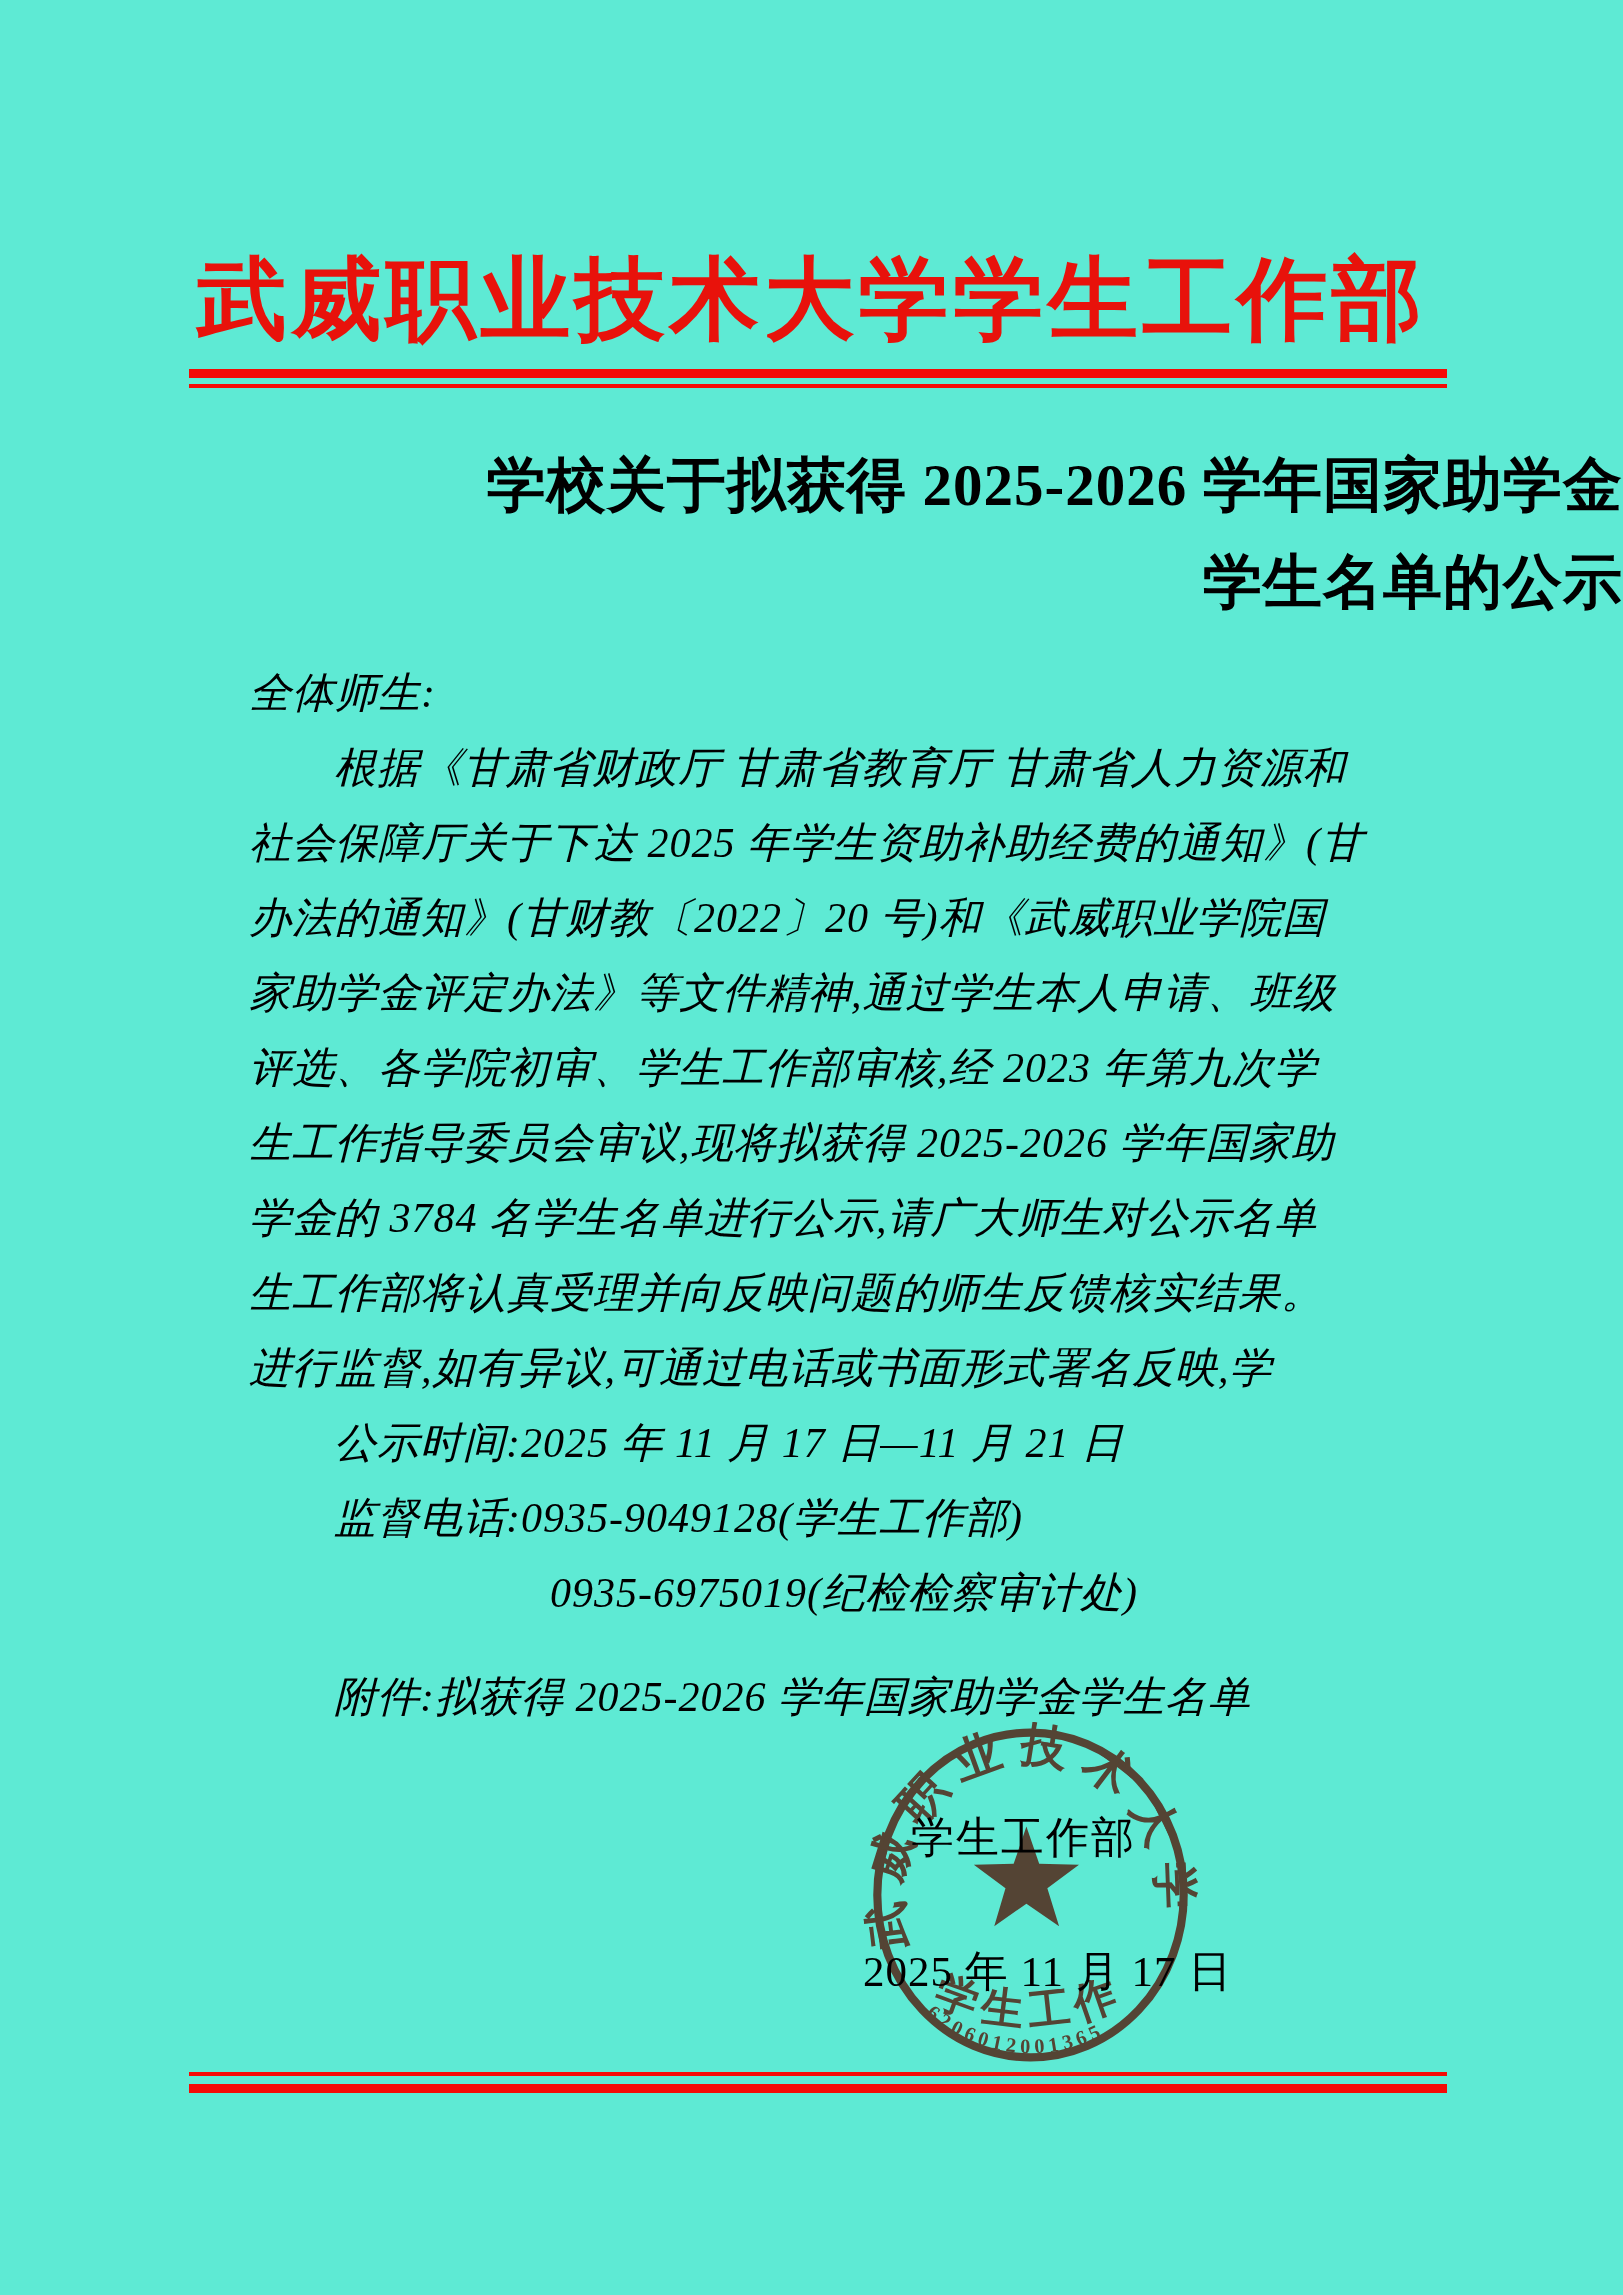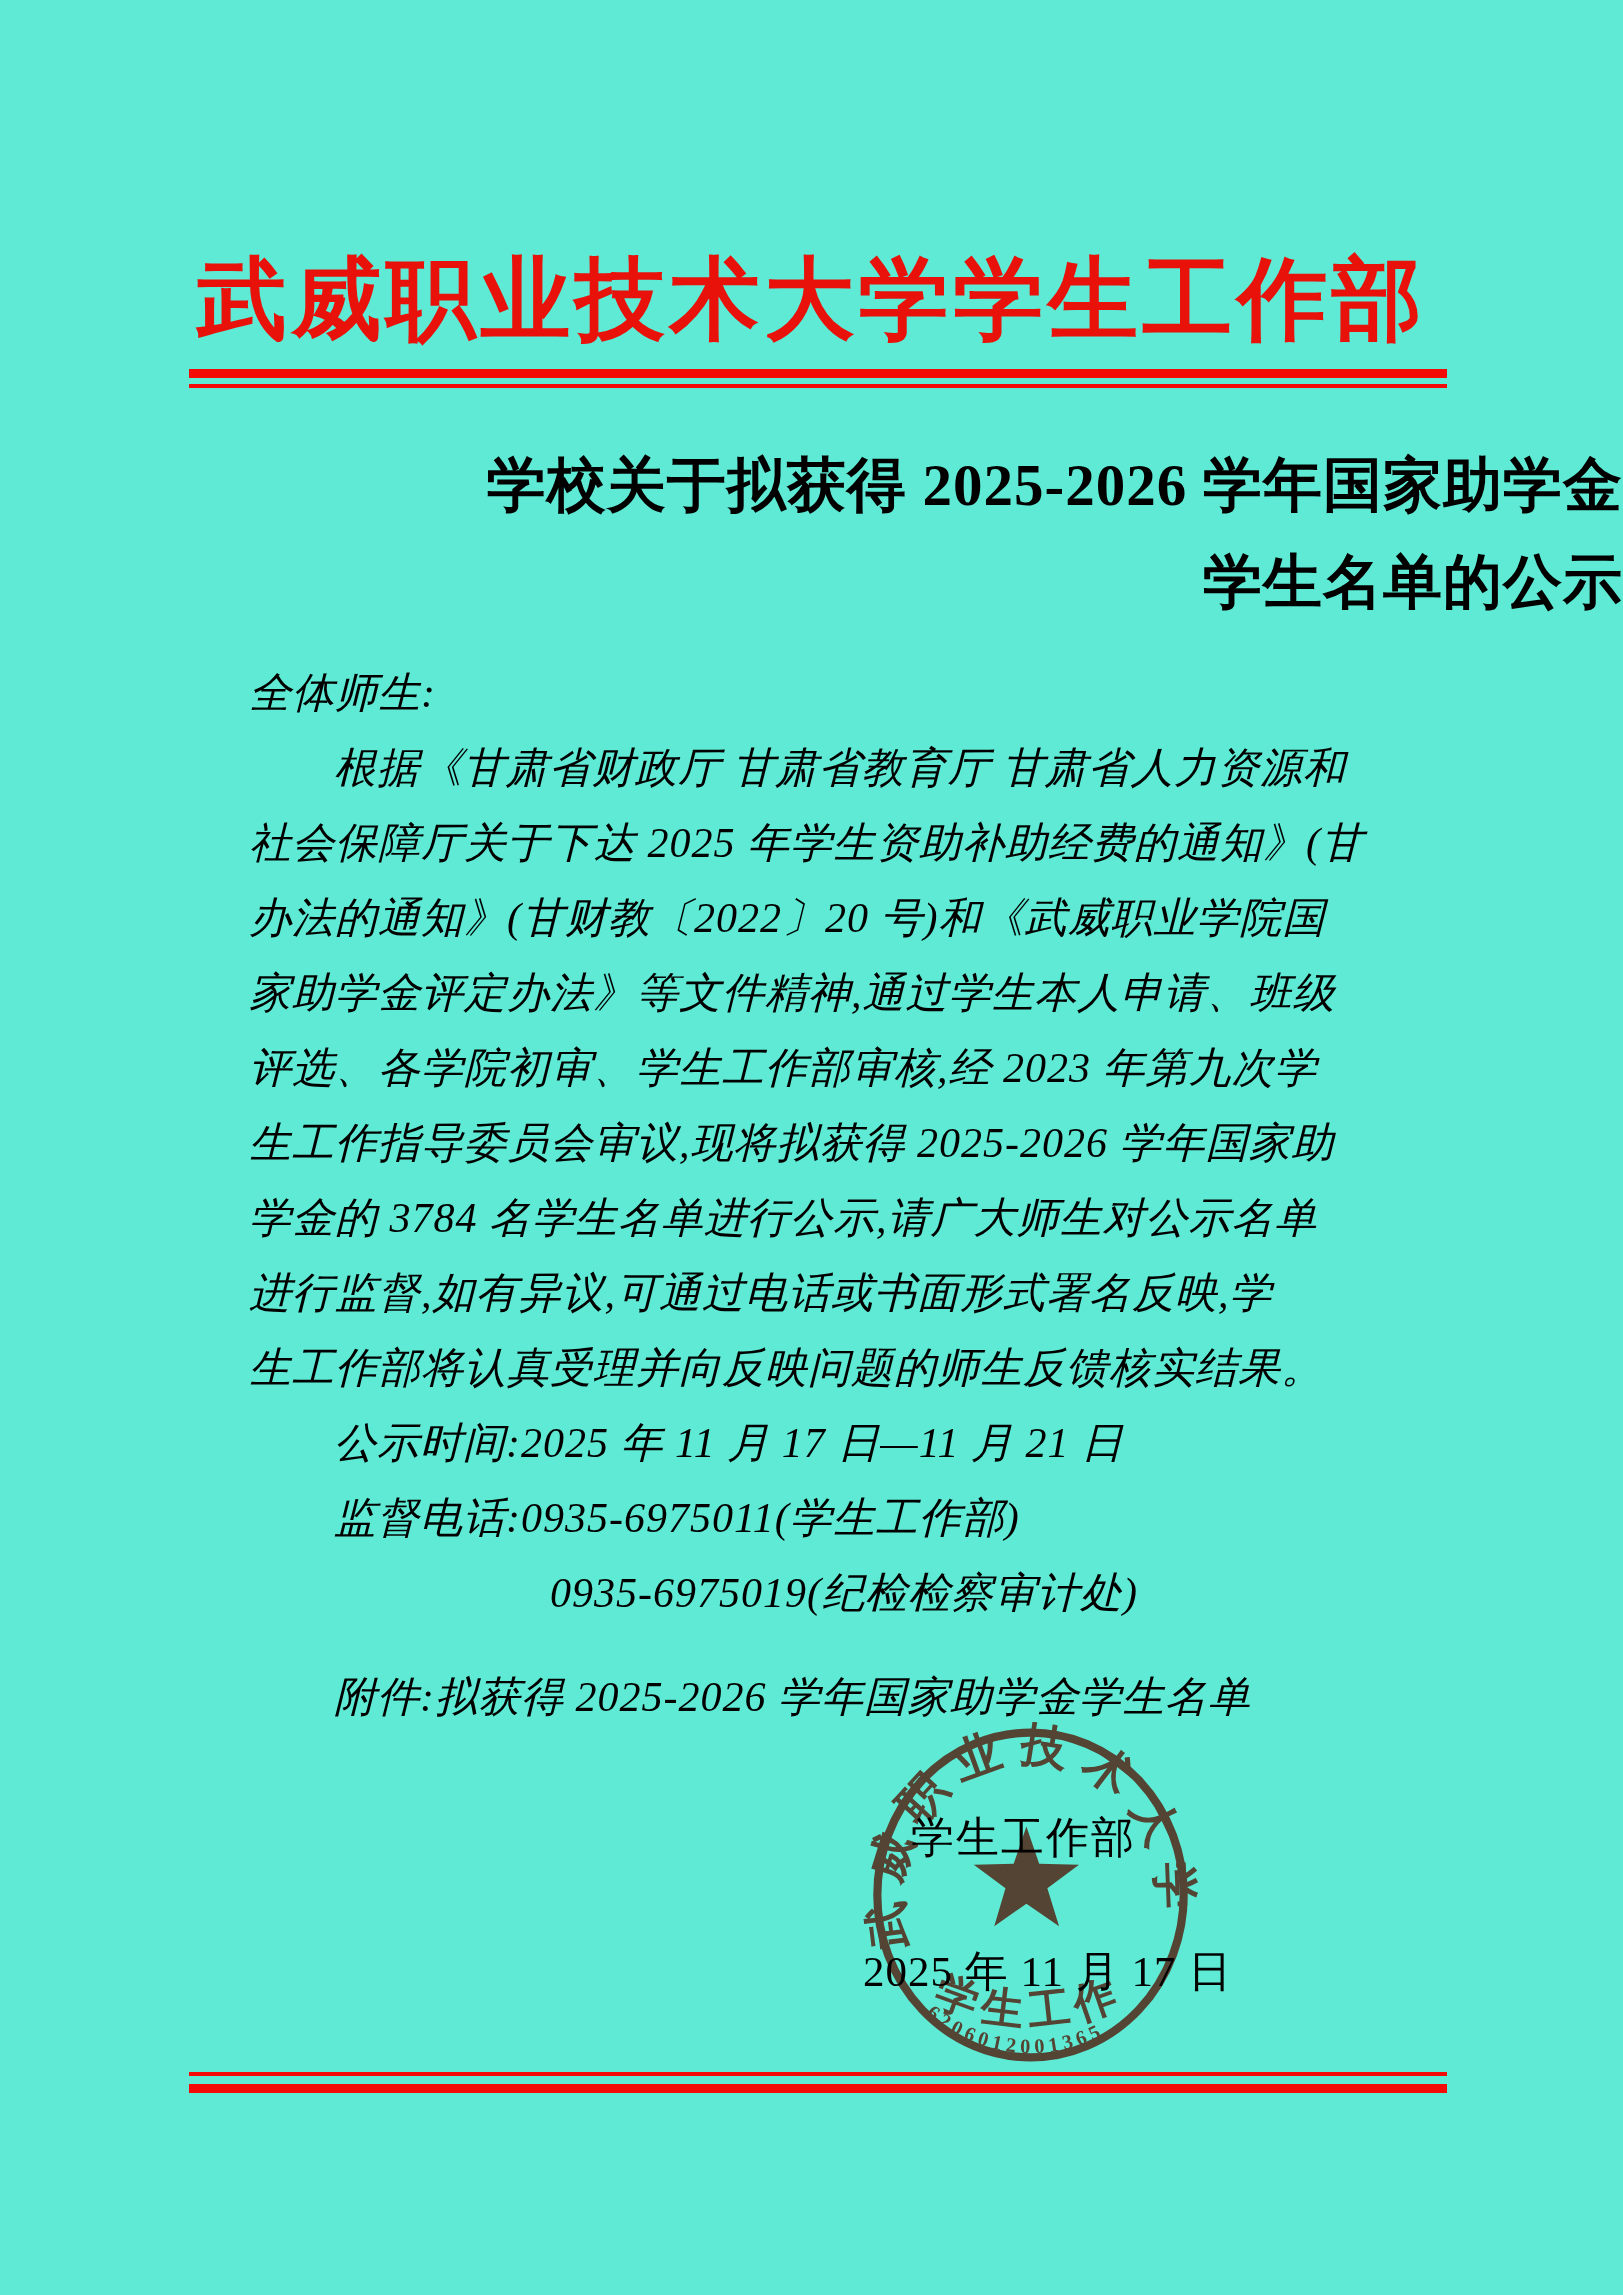--- a/index.html
+++ b/index.html
@@ -41,24 +41,24 @@
 
   <div class="content">
     <div class="row">全体师生:</div>
     <div class="row indent2">根据《甘肃省财政厅 甘肃省教育厅 甘肃省人力资源和</div>
     <div class="row">社会保障厅关于下达 2025 年学生资助补助经费的通知》(甘</div>
     <div class="row">办法的通知》(甘财教〔2022〕20 号)和《武威职业学院国</div>
     <div class="row">家助学金评定办法》等文件精神,通过学生本人申请、班级</div>
     <div class="row">评选、各学院初审、学生工作部审核,经 2023 年第九次学</div>
     <div class="row">生工作指导委员会审议,现将拟获得 2025-2026 学年国家助</div>
     <div class="row">学金的 3784 名学生名单进行公示,请广大师生对公示名单</div>
+    <div class="row">生工作部将认真受理并向反映问题的师生反馈核实结果。</div>
     <div class="row">进行监督,如有异议,可通过电话或书面形式署名反映,学</div>
-    <div class="row">生工作部将认真受理并向反映问题的师生反馈核实结果。</div>
     <div class="row indent2">公示时间:2025 年 11 月 17 日—11 月 21 日</div>
-    <div class="row indent2">监督电话:0935-6975011(学生工作部)</div>
+    <div class="row indent2">监督电话:0935-9049128(学生工作部)</div>
     <div class="row indent-phone">0935-6975019(纪检检察审计处)</div>
     <div class="row indent2 attachment-row">附件:拟获得 2025-2026 学年国家助学金学生名单</div>
   </div>
 
   <div class="signature">学生工作部</div>
   <div class="sign-date">2025 年 11 月 17 日</div>
 
   <svg class="seal" viewBox="0 0 660 680" aria-hidden="true">
     <ellipse cx="330" cy="338" rx="300" ry="318" fill="none" stroke="#e23a2d" stroke-width="16"></ellipse>
     <defs>

